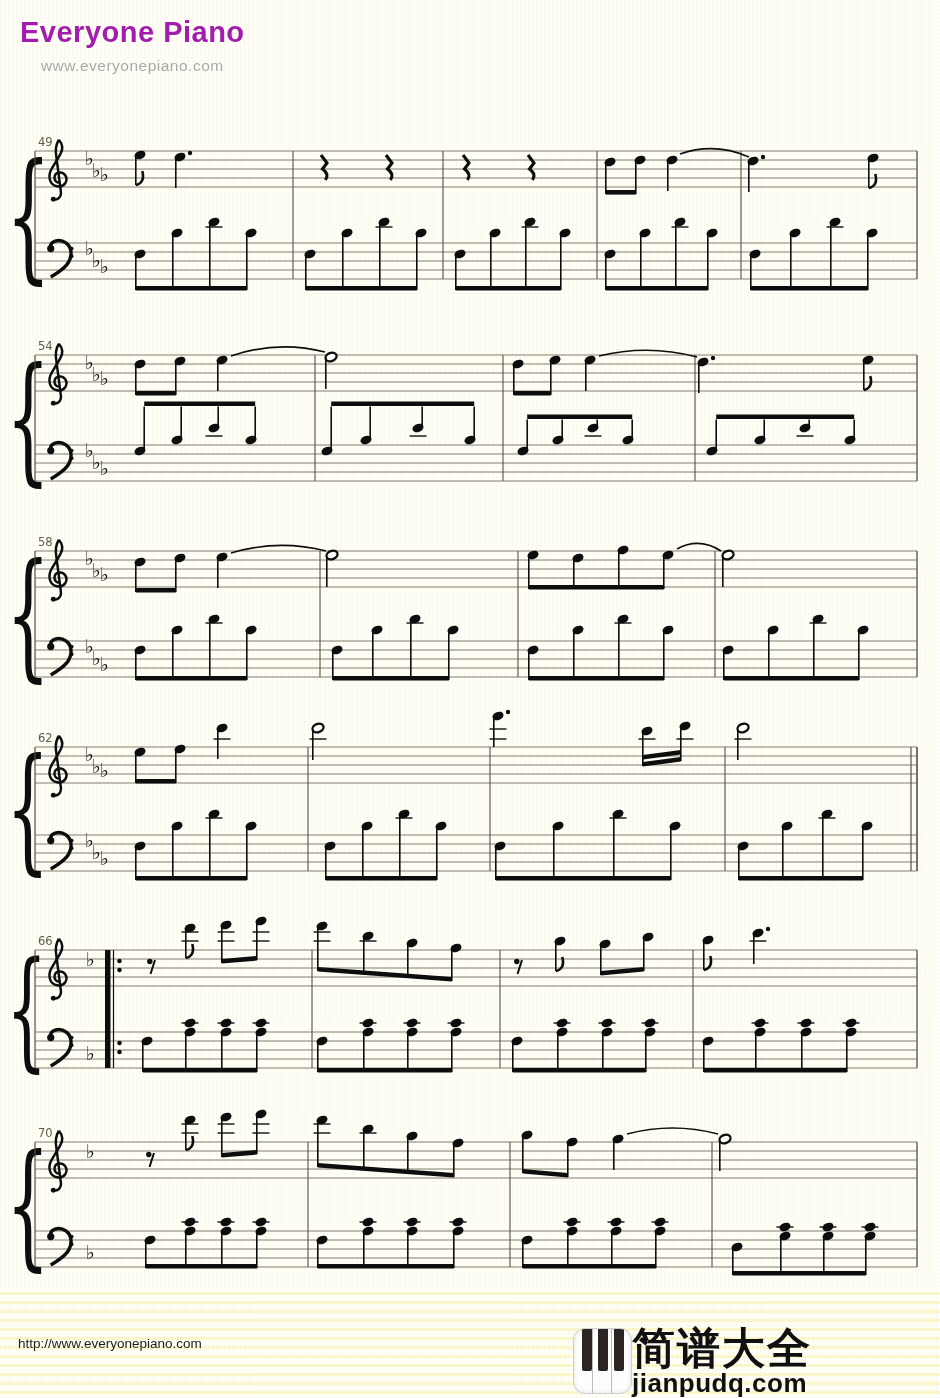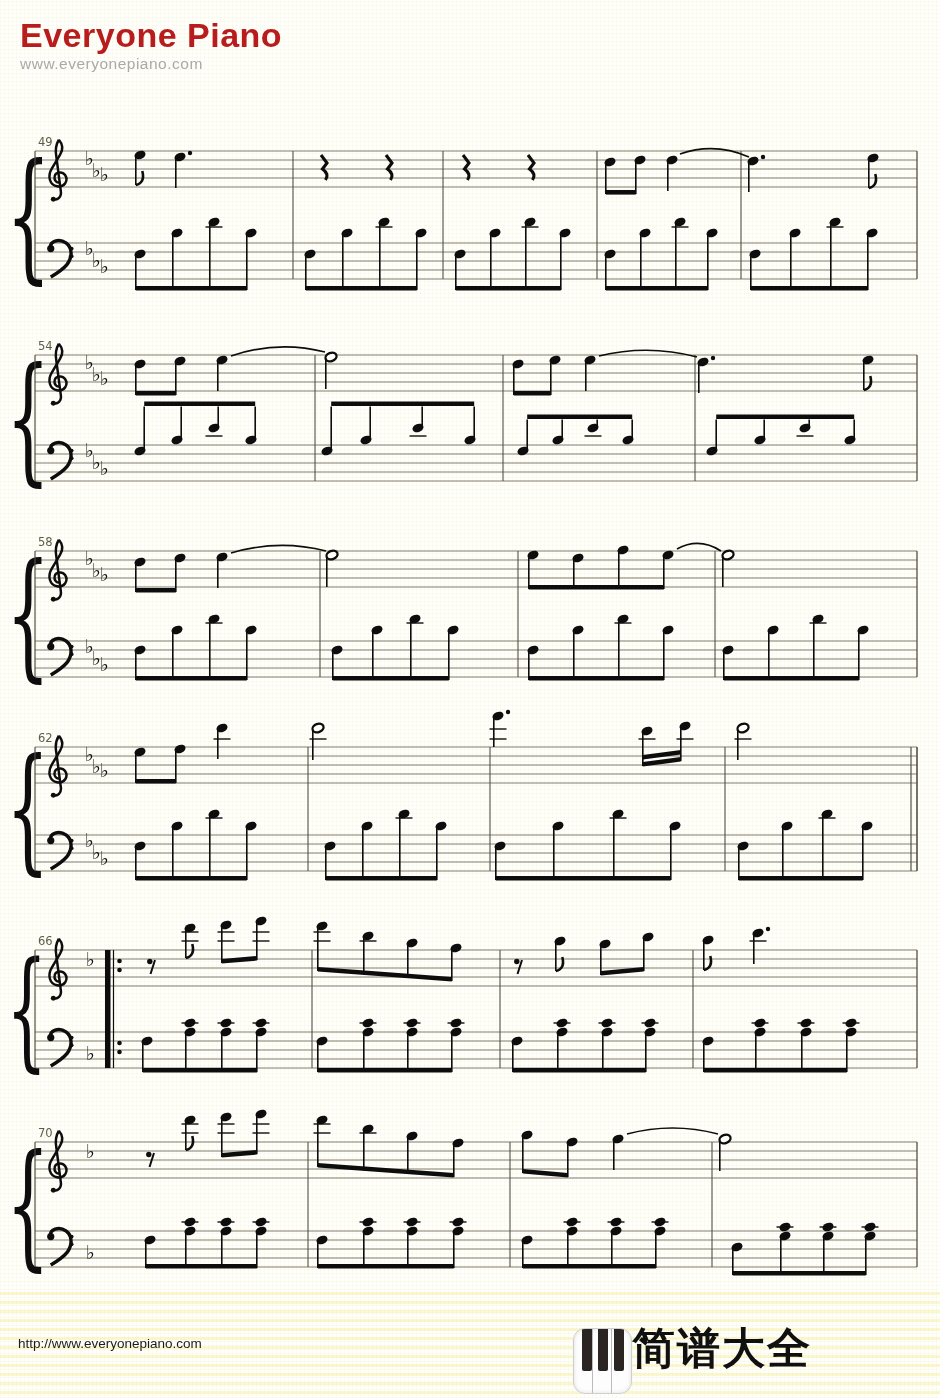--- a/index.html
+++ b/index.html
@@ -5,22 +5,22 @@
   html,body{margin:0;padding:0;background:#fff;}
   .page{position:relative;width:940px;height:1398px;background:#fffffd;overflow:hidden;
         font-family:"Liberation Sans","DejaVu Sans",sans-serif;}
   .texture{position:absolute;inset:0;pointer-events:none;z-index:0;
     background-image:
       repeating-linear-gradient(0deg, rgba(238,229,170,0.16) 0 1px, transparent 1px 4px),
       repeating-linear-gradient(90deg, rgba(238,229,170,0.16) 0 1px, transparent 1px 4px);}
   .stripes{position:absolute;left:0;top:1292px;width:940px;height:106px;z-index:0;
     background:repeating-linear-gradient(180deg, rgba(247,240,168,0.55) 0 3px, rgba(255,255,255,0) 3px 9px);}
   header{position:absolute;left:20px;top:16px;z-index:3;}
-  .brand-title{font-size:34px;font-weight:bold;color:#b91c1c;letter-spacing:0.5px;}
-  .brand-url{font-size:15.5px;color:#a9a9a9;margin-top:0;letter-spacing:0.5px;}
+  .brand-title{font-size:29px;font-weight:bold;color:#a21caf;letter-spacing:0.5px;}
+  .brand-url{font-size:15.5px;color:#a9a9a9;margin-top:8px;letter-spacing:0.5px;text-align:center;}
   #score-svg{position:absolute;left:0;top:0;z-index:1;}
   footer{position:absolute;left:0;top:1300px;width:820px;height:98px;z-index:2;}
   .footer-url{position:absolute;left:18px;top:36px;font-size:13.5px;color:#1c1c1c;}
   .logo-wrap{position:absolute;right:8px;top:28px;display:flex;align-items:flex-start;}
   .logo-icon{position:relative;width:57px;height:64px;background:#fdfdfd;border:1px solid #cfcfcf;
     border-radius:12px;overflow:hidden;box-shadow:inset 0 0 4px rgba(0,0,0,0.12);}
   .wk{position:absolute;top:0;bottom:0;width:1px;background:#bbb;}
   .wk1{left:18px;} .wk2{left:37px;}
   .bk{position:absolute;top:0;width:10px;height:42px;background:#2a2522;border-radius:0 0 2px 2px;}
   .bk1{left:8px;} .bk2{left:24px;} .bk3{left:40px;}
@@ -699,16 +699,17 @@
     <div class="logo-wrap">
       <div class="logo-icon">
         <div class="wk wk1"></div>
         <div class="wk wk2"></div>
         <div class="bk bk1"></div>
         <div class="bk bk2"></div>
         <div class="bk bk3"></div>
       </div>
       <div class="logo-text">
         <div class="logo-cn">简谱大全</div>
+        <div class="logo-domain">jianpudq.com</div>
       </div>
     </div>
   </footer>
 </div>
 
 </body></html>

